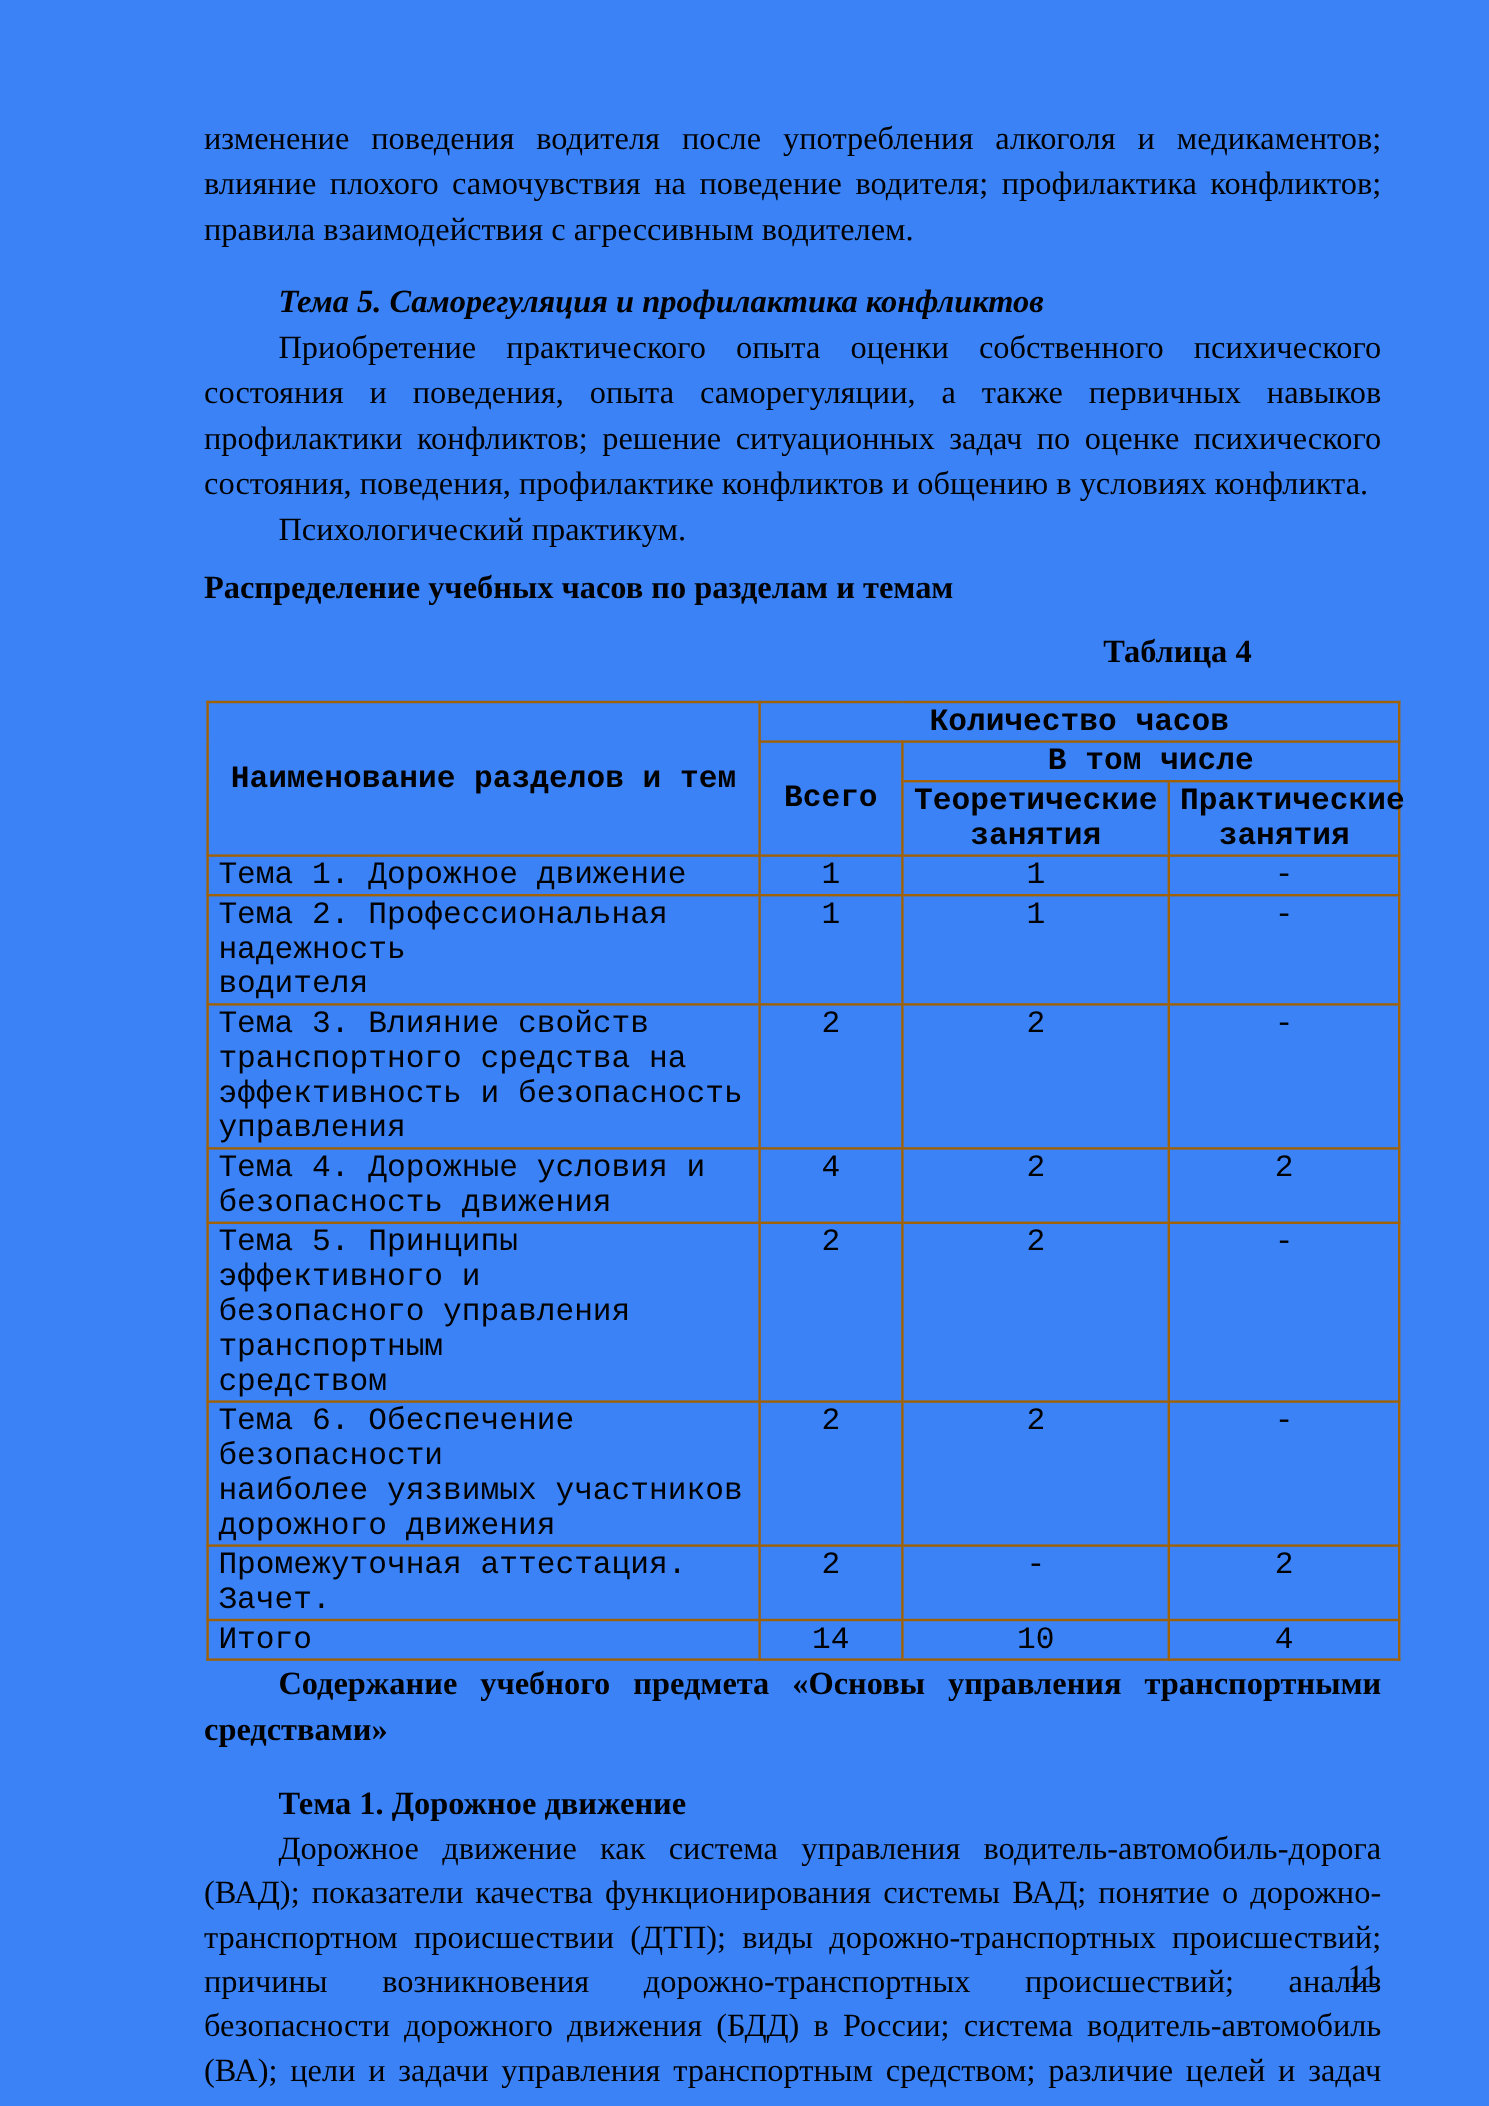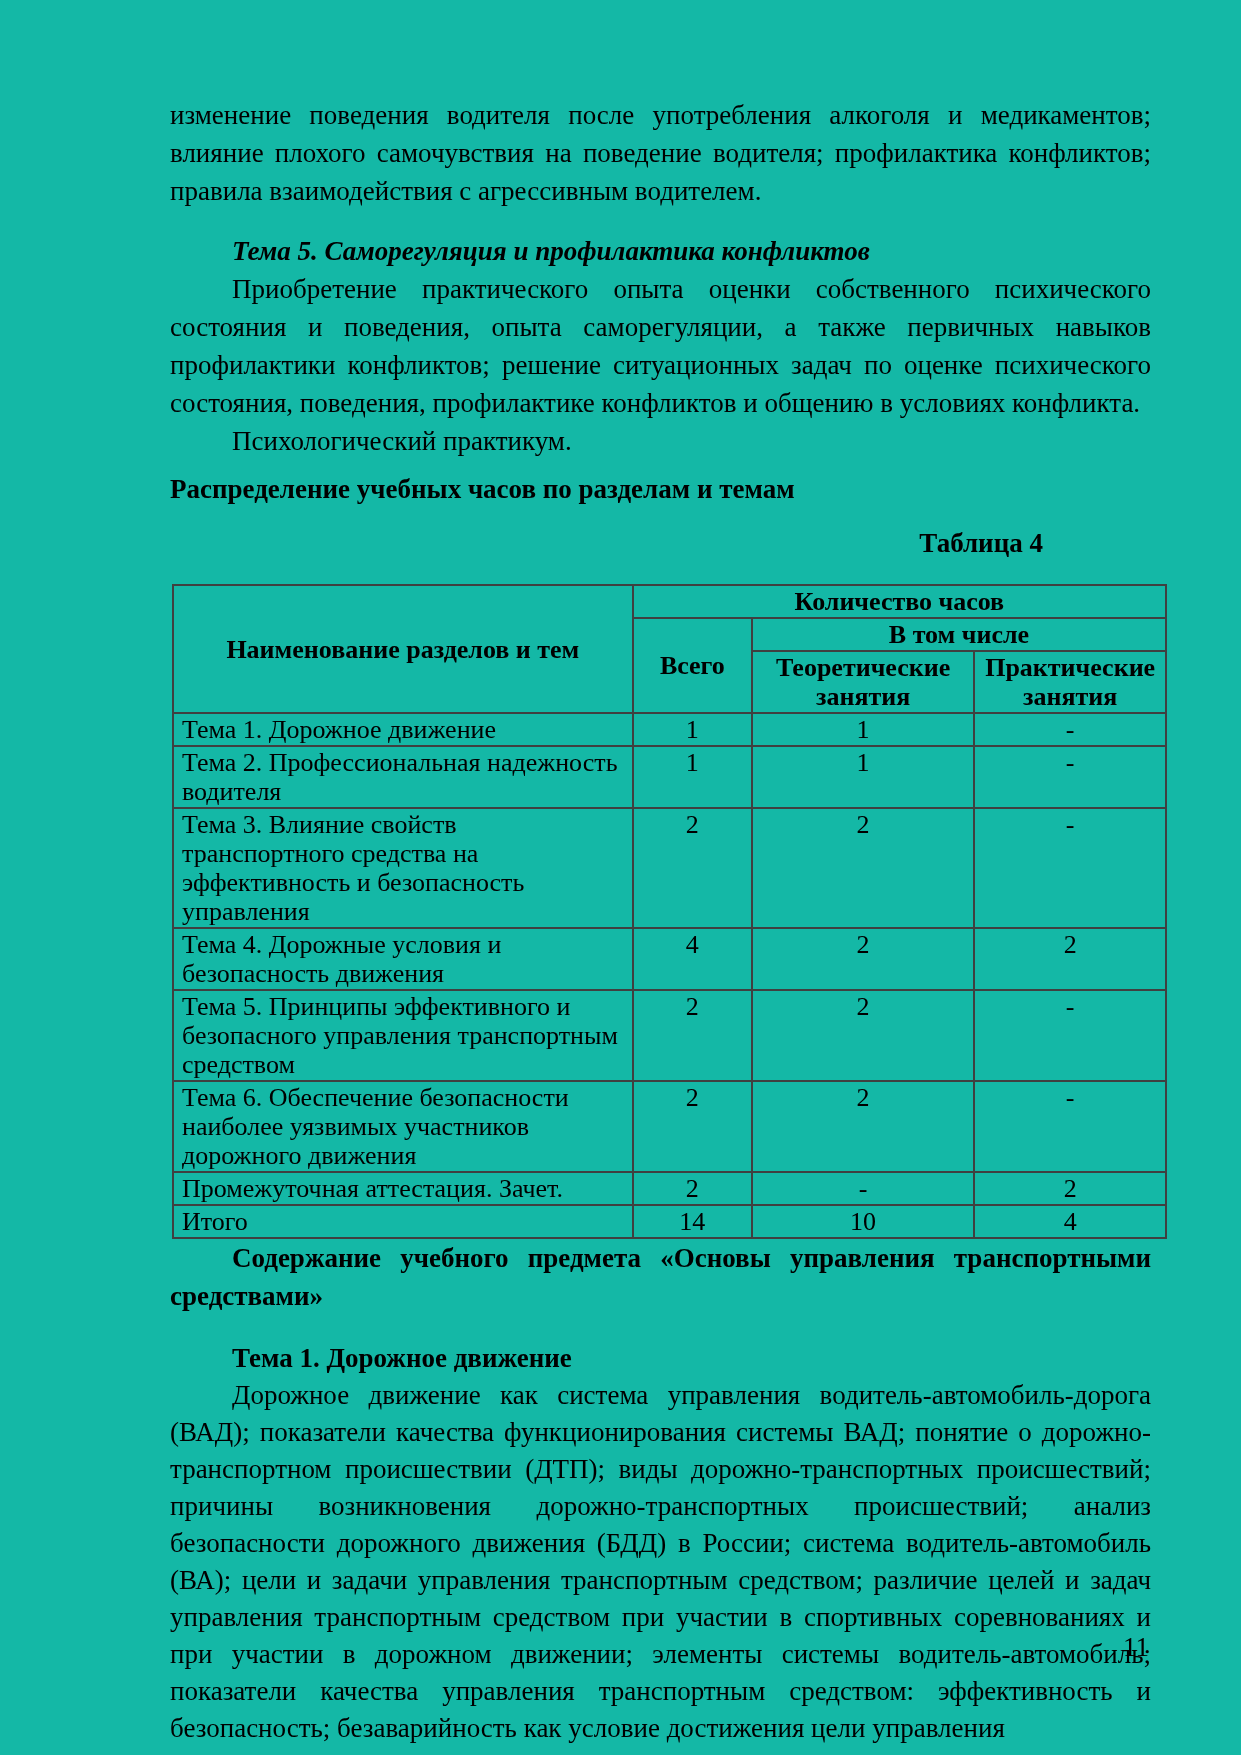--- a/index.html
+++ b/index.html
@@ -4,21 +4,21 @@
 <style>
   html, body {
     margin: 0;
     padding: 0;
     background: #ffffff;
   }
   .page {
     position: relative;
     width: 1241px;
     height: 1755px;
-    background: #14b8a6;
+    background: #3b82f6;
     color: #000000;
     font-family: "Liberation Serif", "DejaVu Serif", serif;
     font-size: 27px;
     line-height: 38px;
     box-sizing: border-box;
     padding: 96px 90px 0 170px;
     overflow: hidden;
   }
   p { margin: 0; }
   .just   { text-align: justify; }
@@ -50,24 +50,25 @@
   table.hours {
     border-collapse: collapse;
     margin-top: 22px;
     margin-left: 2px;
     width: 995px;
     table-layout: fixed;
     font-size: 26px;
     line-height: 29px;
   }
   table.hours th, table.hours td {
-    border: 2px solid #404040;
+    border: 2px solid #a16207;
     padding: 1px 8px;
     vertical-align: top;
     white-space: pre-line;
+    font-family: Liberation Mono, monospace;
   }
   table.hours th {
     font-weight: bold;
     text-align: center;
     vertical-align: middle;
   }
   table.hours col.c-name  { width: 46.3%; }
   table.hours col.c-total { width: 12.0%; }
   table.hours col.c-theo  { width: 22.4%; }
   table.hours col.c-prac  { width: 19.3%; }

